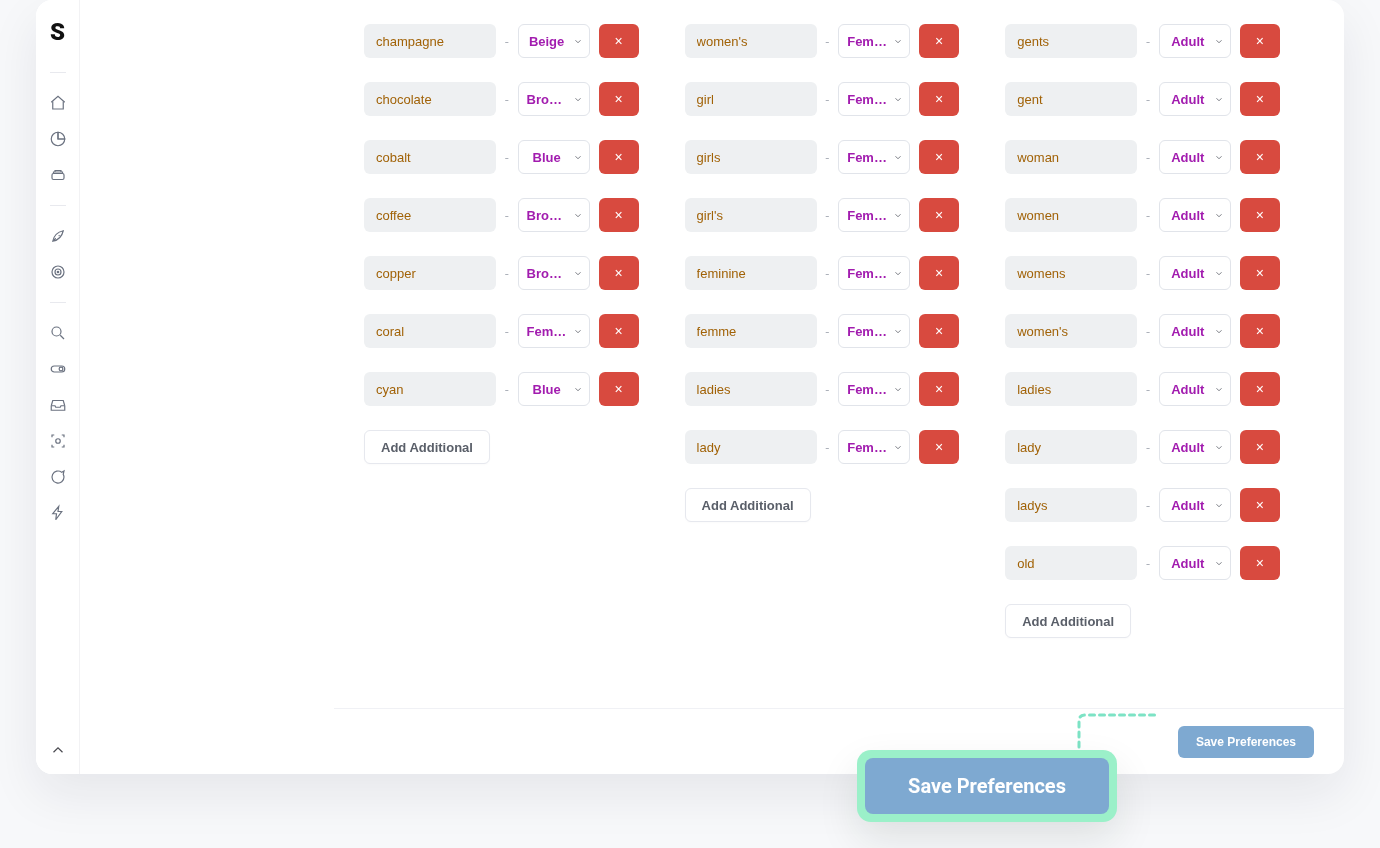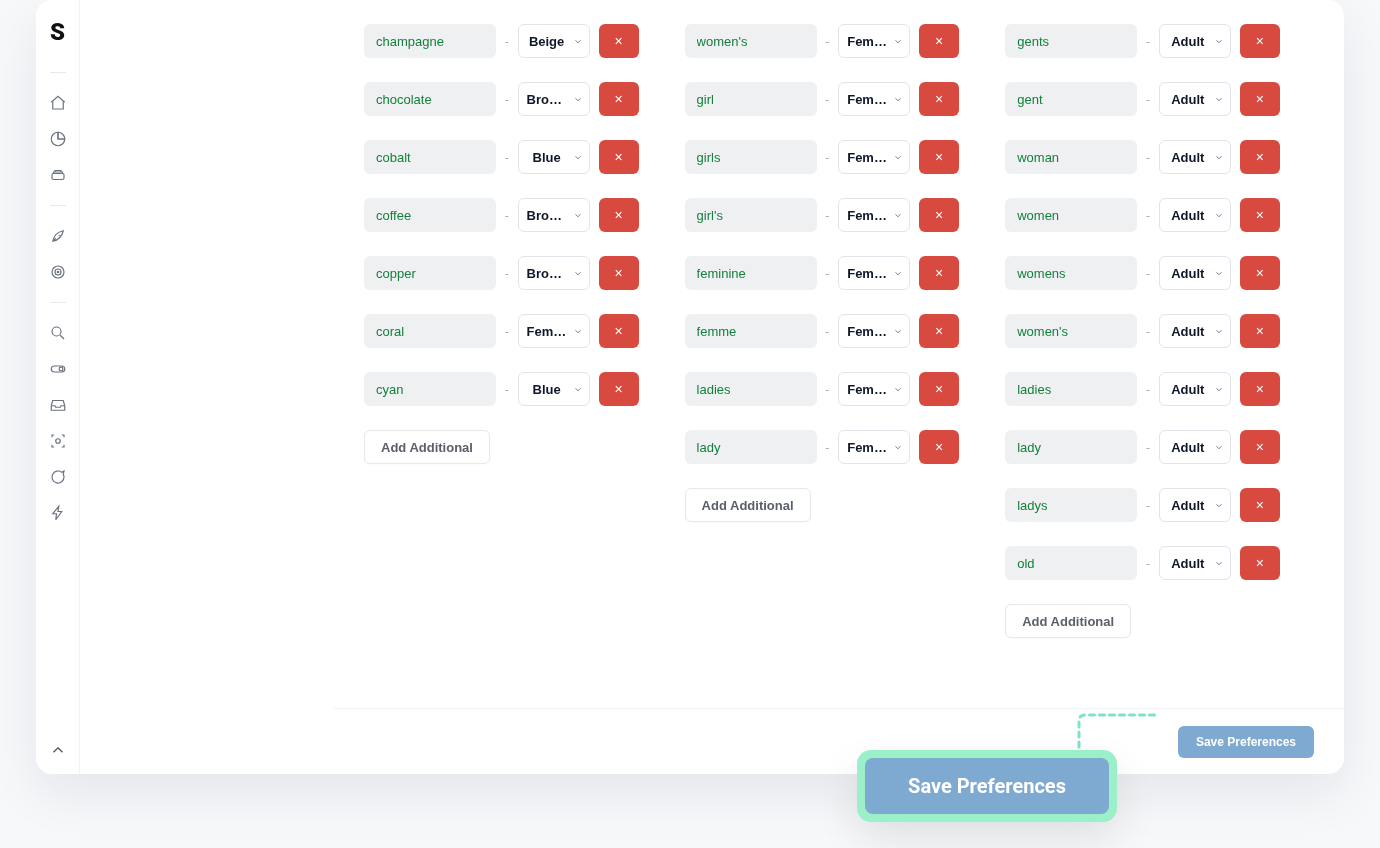--- a/index.html
+++ b/index.html
@@ -83,37 +83,37 @@
     gap: 9px;
   }
   .term-input {
     width: 132px;
     height: 34px;
     background: #eef0f2;
     border: none;
     border-radius: 6px;
     padding: 0 12px;
     font-size: 13px;
-    color: #15803d;
+    color: #a16207;
     outline: none;
   }
   .dash {
     color: #a9aeb7;
     font-size: 13px;
   }
   .sel {
     width: 72px;
     height: 34px;
     background: #fff;
     border: 1px solid #e1e4ea;
     border-radius: 6px;
     padding: 0 22px 0 8px;
     font-size: 13px;
     font-weight: 600;
-    color: #0f172a;
+    color: #a21caf;
     appearance: none;
     position: relative;
     cursor: pointer;
     white-space: nowrap;
     overflow: hidden;
     text-overflow: ellipsis;
   }
   .sel-wrap {
     position: relative;
     display: inline-flex;

